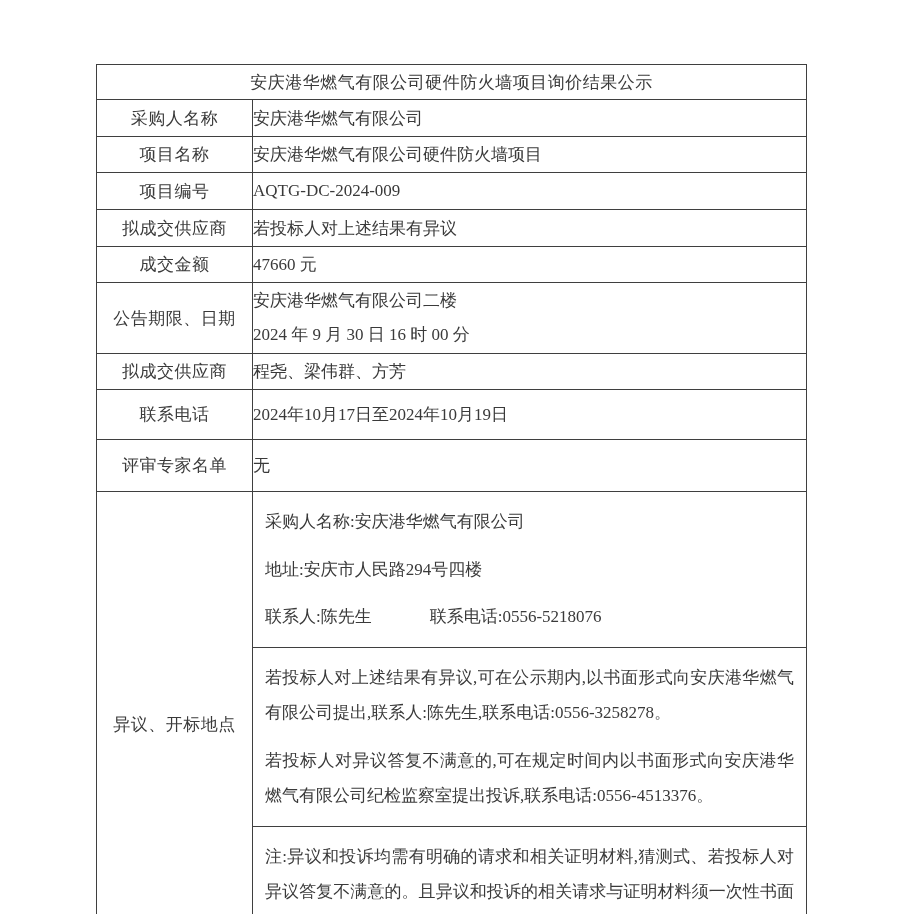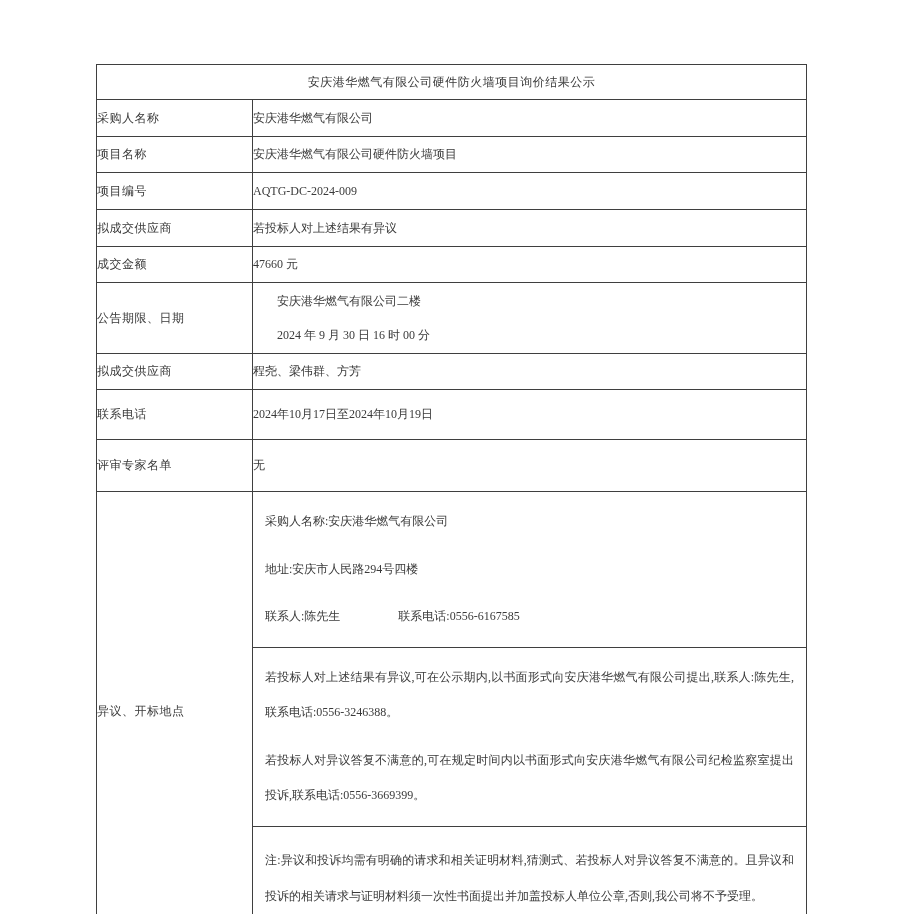--- a/index.html
+++ b/index.html
@@ -13,43 +13,43 @@
   }
   table.doc {
     position: absolute;
     left: 96px; top: 64px;
     width: 710px;
     border-collapse: collapse;
     table-layout: fixed;
   }
   table.doc td {
     border: 1px solid #3f3f3f;
-    font-size: 12px;
+    font-size: 17px;
     padding: 0;
     vertical-align: middle;
   }
   col.c-label { width: 156px; }
   col.c-value { width: 554px; }
   td.title-cell {
     text-align: center;
     font-size: 16px;
     height: 35px;
     letter-spacing: 0.5px;
   }
   td.lbl {
-    text-align: left;
+    text-align: center;
     letter-spacing: 0.5px;
     font-family: Liberation Serif, serif;
   }
   td.val {
     text-align: left;
     padding-left: 11px;
     padding-right: 14px;
   }
-  .two-line div { line-height: 34px; margin-left: 24px; }
+  .two-line div { line-height: 34px; }
   td.multi { padding-top: 3px; padding-bottom: 3px; }
   td.multi p {
     margin: 12px;
     line-height: 35.5px;
     text-align: justify;
   }
   .contact-gap { display: inline-block; width: 58px; }
 </style>
 </head>
 <body>
@@ -111,28 +111,28 @@
   <tr style="height:52px">
     <td class="lbl">评审专家名单</td>
     <td class="val">无</td>
   </tr>
 
   <tr style="height:112px">
     <td class="lbl" rowspan="3">异议、开标地点</td>
     <td class="val multi">
       <p>采购人名称:安庆港华燃气有限公司</p>
       <p>地址:安庆市人民路294号四楼</p>
-      <p><span>联系人:陈先生</span><span class="contact-gap"></span><span>联系电话:0556-6167585</span></p>
+      <p><span>联系人:陈先生</span><span class="contact-gap"></span><span>联系电话:0556-5218076</span></p>
     </td>
   </tr>
 
   <tr style="height:142px">
     <td class="val multi">
-      <p>若投标人对上述结果有异议,可在公示期内,以书面形式向安庆港华燃气有限公司提出,联系人:陈先生,联系电话:0556-3246388。</p>
-      <p>若投标人对异议答复不满意的,可在规定时间内以书面形式向安庆港华燃气有限公司纪检监察室提出投诉,联系电话:0556-3669399。</p>
+      <p>若投标人对上述结果有异议,可在公示期内,以书面形式向安庆港华燃气有限公司提出,联系人:陈先生,联系电话:0556-3258278。</p>
+      <p>若投标人对异议答复不满意的,可在规定时间内以书面形式向安庆港华燃气有限公司纪检监察室提出投诉,联系电话:0556-4513376。</p>
     </td>
   </tr>
 
   <tr style="height:105px">
     <td class="val multi">
       <p>注:异议和投诉均需有明确的请求和相关证明材料,猜测式、若投标人对异议答复不满意的。且异议和投诉的相关请求与证明材料须一次性书面提出并加盖投标人单位公章,否则,我公司将不予受理。</p>
     </td>
   </tr>
 </tbody>
   </table>

